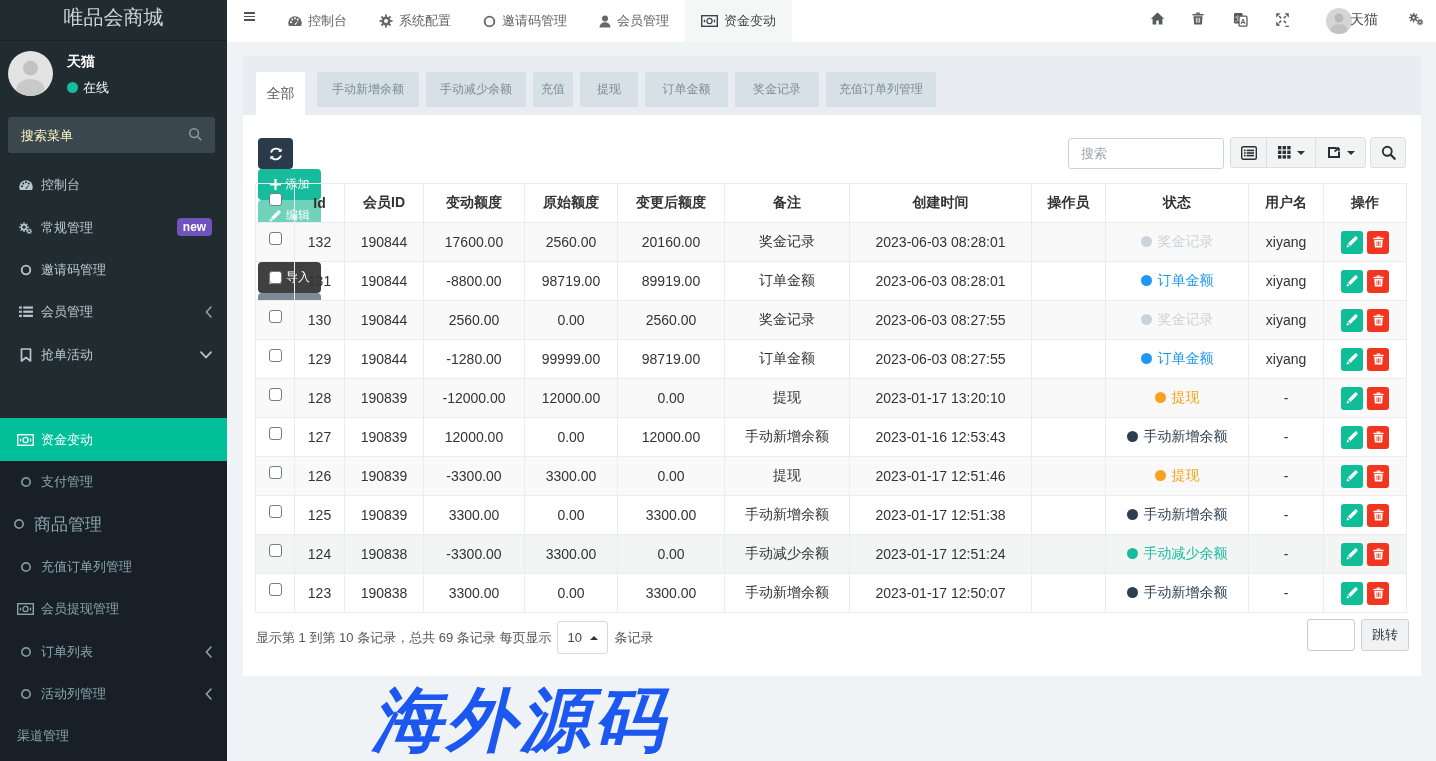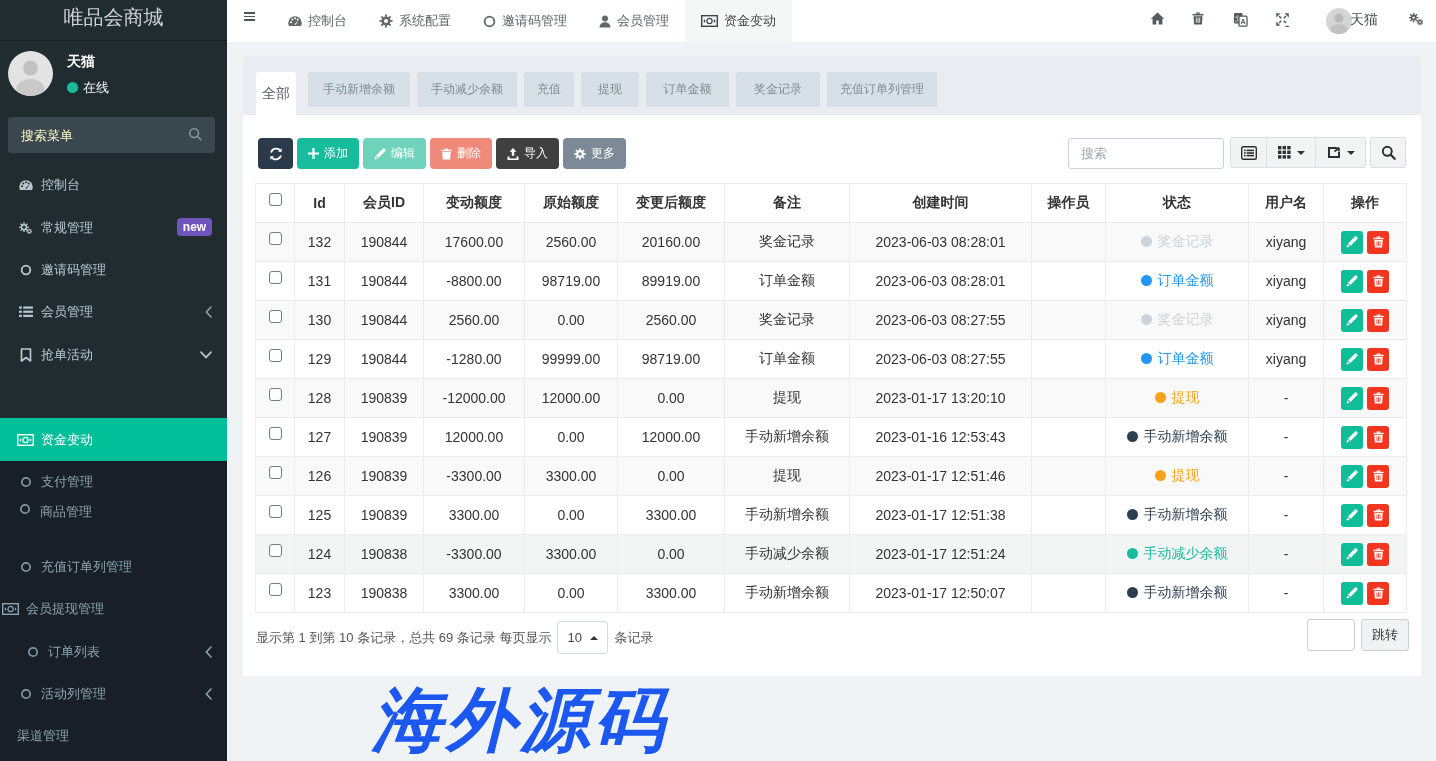--- a/index.html
+++ b/index.html
@@ -40,21 +40,21 @@
 
 
 #panel { position:absolute; left:243px; top:56px; width:1178px; height:620px; }
 #heading { position:absolute; top:0; left:0; width:1178px; height:59px; background:#e9edf1; border-radius:4px 4px 0 0; }
 #pbody { position:absolute; top:59px; left:0; width:1178px; height:561px; background:#fff; }
 .tabs { position:absolute; left:13px; top:16px; display:flex; }
 .tab { height:35px; display:flex; align-items:center; justify-content:center; background:#d8e0e7; color:#7a8d96; font-size:12px; margin-right:7px; border-radius:2px 2px 0 0; }
 .tab.on { height:43px; background:#fff; color:#555d63; font-size:14px; margin-right:12px; border-radius:3px 3px 0 0; }
 
 
-#toolbar { position:absolute; left:15px; top:82px; display:flex; }
+#toolbar { position:absolute; left:15px; top:82px; display:flex;flex-direction:column; }
 .btn { height:31px; border-radius:4px; display:inline-flex; align-items:center; justify-content:center; color:#fff; font-size:12px; margin-right:4px; padding:0 11px; }
 .btn .bi { display:flex; margin-right:5px; }
 .btn-dark { background:#2a3a4a; width:35px; padding:0; }
 .btn-dark .bi{margin:0;}
 .btn-green { background:#16bc9c; }
 .btn-green-d { background:#6fd3bc; }
 .btn-red-d { background:#ef8a7a; }
 .btn-red { background:#404040; }
 .btn-gray { background:#7b8a96; }
 #srchinput { position:absolute; left:825px; top:82px; width:156px; height:31px; border:1px solid #c9d4da; border-radius:3px; background:#fff; font-size:13px; color:#9aa4ab; padding-left:12px; display:flex; align-items:center; }
@@ -178,39 +178,39 @@
               <circle cx="8.5" cy="6" r="2.6" fill="none" stroke="#fff" stroke-width="1.2"></circle>
               <rect x="2.8" y="4.7" width="1.4" height="2.6" fill="#fff"></rect>
               <rect x="12.8" y="4.7" width="1.4" height="2.6" fill="#fff"></rect>
             </svg>
           </span>资金变动</li>
 <li class="sub" style="height:42.4px;display:flex;align-items:center;padding-left:17px;font-size:13px;color:#8aa4af;"><span class="mi">
             <svg width="12" height="12" viewBox="0 0 12 12">
               <circle cx="6" cy="6" r="4.2" fill="none" stroke="#7d97a3" stroke-width="1.7"></circle>
             </svg>
           </span>支付管理</li>
-<li class="sub" style="height:42.4px;display:flex;align-items:flex-start;padding-left:16px;font-size:13px;color:#8aa4af;"><span class="mi">
+<li class="sub" style="height:42.4px;display:flex;align-items:center;padding-left:10px;font-size:17px;color:#8aa4af;"><span class="mi">
             <svg width="12" height="12" viewBox="0 0 12 12">
               <circle cx="6" cy="6" r="4.2" fill="none" stroke="#7d97a3" stroke-width="1.7"></circle>
             </svg>
           </span>商品管理</li>
 <li class="sub" style="height:42.4px;display:flex;align-items:center;padding-left:17px;font-size:13px;color:#8aa4af;"><span class="mi">
             <svg width="12" height="12" viewBox="0 0 12 12">
               <circle cx="6" cy="6" r="4.2" fill="none" stroke="#7d97a3" stroke-width="1.7"></circle>
             </svg>
           </span>充值订单列管理</li>
-<li class="sub" style="height:42.4px;display:flex;align-items:center;padding-left:2px;font-size:13px;color:#8aa4af;"><span class="mi">
+<li class="sub" style="height:42.4px;display:flex;align-items:center;padding-left:17px;font-size:13px;color:#8aa4af;"><span class="mi">
             <svg width="17" height="12" viewBox="0 0 17 12">
               <rect x="0.7" y="0.7" width="15.6" height="10.6" fill="none" stroke="#8aa4af" stroke-width="1.4"></rect>
               <circle cx="8.5" cy="6" r="2.6" fill="none" stroke="#8aa4af" stroke-width="1.2"></circle>
               <rect x="2.8" y="4.7" width="1.4" height="2.6" fill="#8aa4af"></rect>
               <rect x="12.8" y="4.7" width="1.4" height="2.6" fill="#8aa4af"></rect>
             </svg>
           </span>会员提现管理</li>
-<li class="sub" style="height:42.4px;display:flex;align-items:center;padding-left:24px;font-size:13px;color:#8aa4af;position:relative;"><span class="mi">
+<li class="sub" style="height:42.4px;display:flex;align-items:center;padding-left:17px;font-size:13px;color:#8aa4af;position:relative;"><span class="mi">
             <svg width="12" height="12" viewBox="0 0 12 12">
               <circle cx="6" cy="6" r="4.2" fill="none" stroke="#7d97a3" stroke-width="1.7"></circle>
             </svg>
           </span>订单列表<span class="chev">
             <svg width="7" height="12" viewBox="0 0 7 12">
               <path d="M6 1 1.4 6 6 11" fill="none" stroke="#8aa4af" stroke-width="1.6" stroke-linecap="round"></path>
             </svg>
           </span></li>
 <li class="sub" style="height:42.4px;display:flex;align-items:center;padding-left:17px;font-size:13px;color:#8aa4af;position:relative;"><span class="mi">
             <svg width="12" height="12" viewBox="0 0 12 12">
@@ -351,24 +351,24 @@
           </g>
         </svg>
       </span>
   </div>
 </div>
 
 <div id="panel">
   <div id="heading"></div>
   <div id="pbody"></div>
   <div class="tabs">
-    <div class="tab on" style="width:40px">全部</div>
+    <div class="tab on" style="width:49px">全部</div>
     <div class="tab" style="width:102px">手动新增余额</div>
     <div class="tab" style="width:100px">手动减少余额</div>
-    <div class="tab" style="width:50px">充值</div>
+    <div class="tab" style="width:40px">充值</div>
     <div class="tab" style="width:58px">提现</div>
     <div class="tab" style="width:83px">订单金额</div>
     <div class="tab" style="width:84px">奖金记录</div>
     <div class="tab" style="width:110px">充值订单列管理</div>
   </div>
   <div id="toolbar">
     <div class="btn btn-dark">
         <span class="bi">
           <svg width="14" height="14" viewBox="0 0 14 14">
             <g fill="none" stroke="#fff" stroke-width="1.8">

